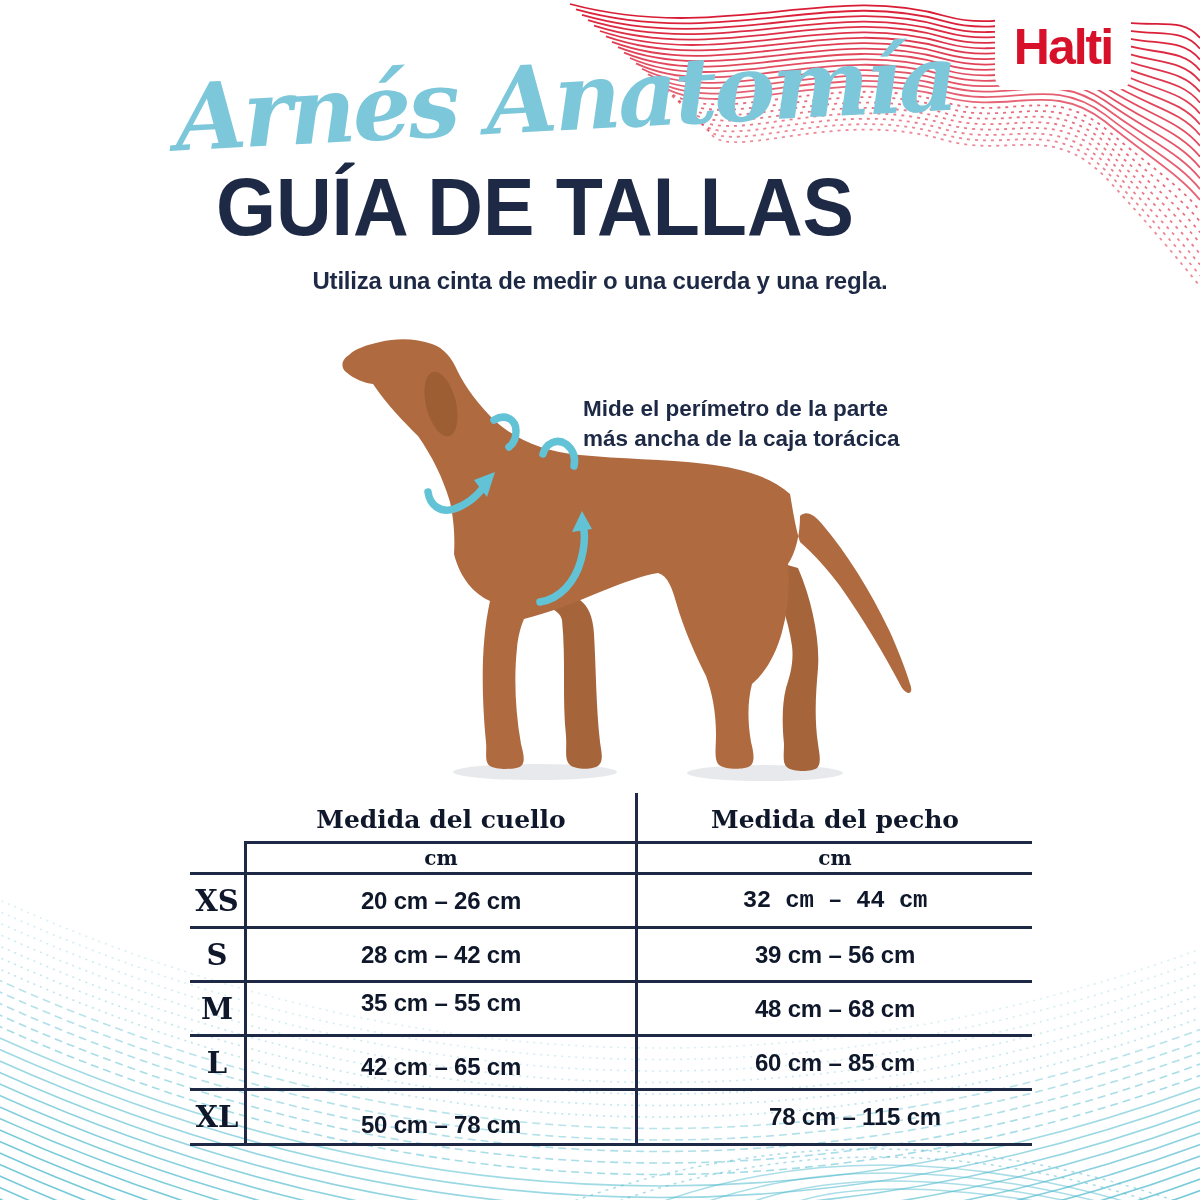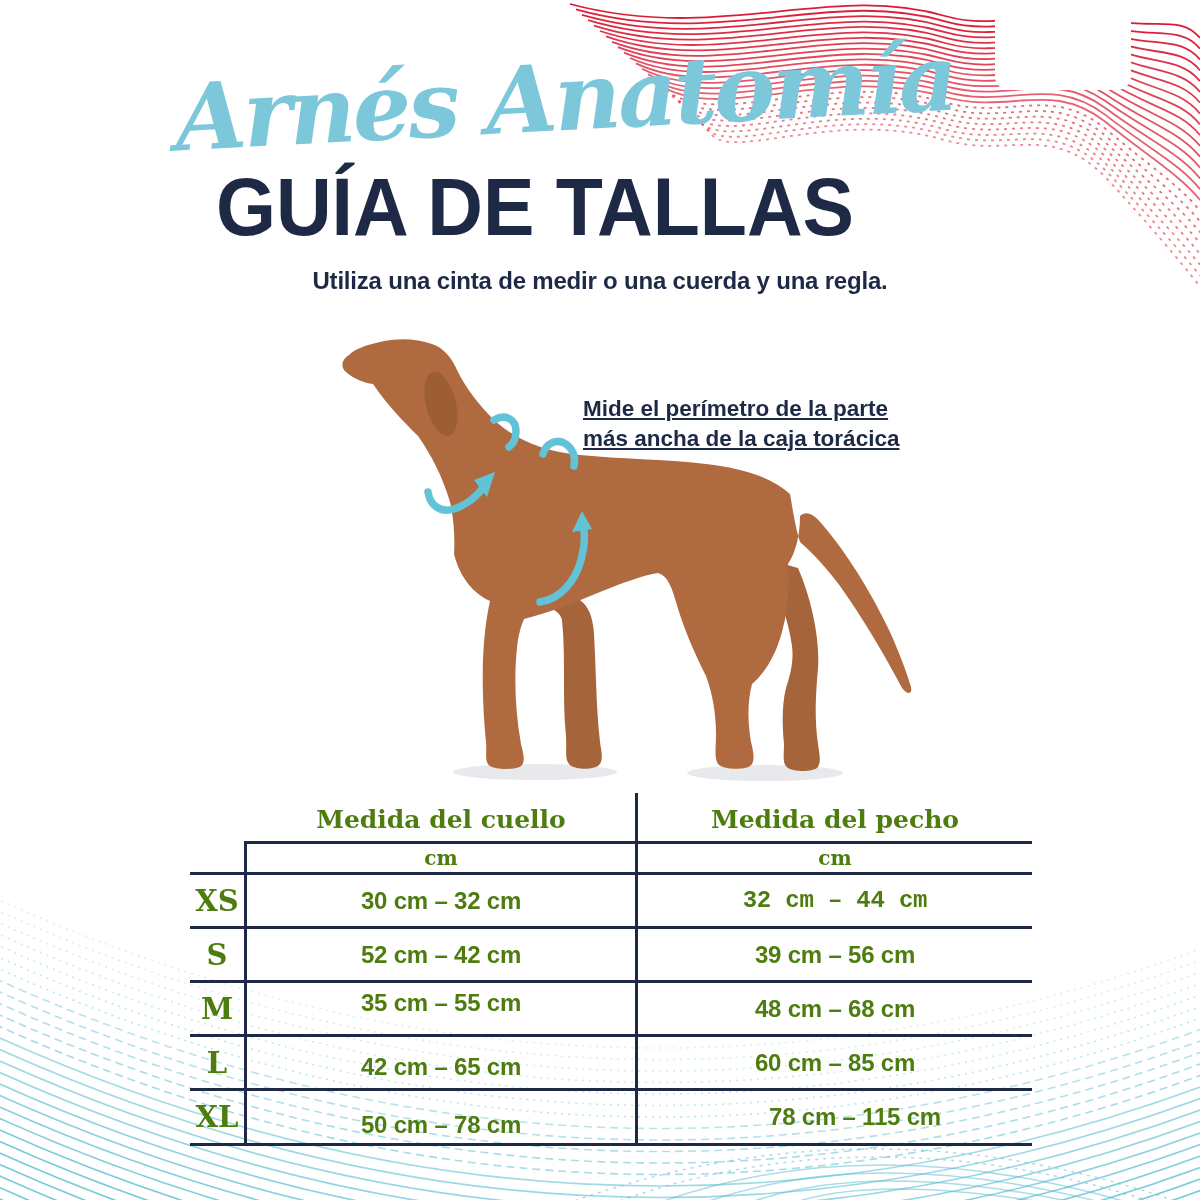--- a/index.html
+++ b/index.html
@@ -28,26 +28,26 @@
     font-size:82px;font-weight:bold;color:#1d2945;letter-spacing:0px;
     transform:scaleX(.94);transform-origin:center;
   }
   .intro{
     left:0px;top:264px;width:1200px;text-align:center;
     font-size:24px;font-weight:bold;color:#1d2945;line-height:33px;
     letter-spacing:-0.2px;
   }
   
   .ann{font-size:22.5px;font-weight:bold;color:#1d2945;line-height:29.5px;}
-  .ann-chest{left:583px;top:394px;width:360px;text-align:left;text-decoration:underline;}
+  .ann-chest{left:583px;top:394px;width:360px;text-align:left;}
   .ann-neck{left:180px;top:510px;width:262px;text-align:center;}
   
   .tline{position:absolute;background:#1d2945;}
   .tcell{
-    position:absolute;color:#4d7c0f;text-align:left;
+    position:absolute;color:#0f172a;text-align:left;
     display:flex;align-items:center;justify-content:center;
   }
   .thead{font-family:"DejaVu Serif",serif;font-weight:bold;font-size:25px;}
   .tunit{font-family:"DejaVu Serif",serif;font-weight:bold;font-size:20px;}
   .tsize{font-family:"DejaVu Serif",serif;font-weight:bold;font-size:29px;}
   .tval{font-size:24px;font-weight:bold;letter-spacing:-0.2px;}
 </style>
 </head>
 <body>
 
@@ -238,20 +238,21 @@
         <polygon points="495,472 474,480 487,497" fill="#63c3d6" stroke="none"></polygon>
       </g>
       <g>
         <path d="M 543,454 C 546,443 557,438 566,444 C 573,449 576,458 574,466"></path>
         <path d="M 540,602 C 560,599 575,582 581,560 C 584,549 585,538 584,530"></path>
         <polygon points="582,511 572,532 592,529" fill="#63c3d6" stroke="none"></polygon>
       </g>
     </g>
   </svg>
 
+  <div class="abs logo-text">Halti</div>
 
   <div class="abs script-title">Arnés Anatomía</div>
   <div class="abs main-title">GUÍA DE TALLAS</div>
 
   <div class="abs intro">
     <div>Utiliza una cinta de medir o una cuerda y una regla.</div>
   </div>
 
   <div class="abs ann ann-chest">
     <div>Mide el perímetro de la parte</div>
@@ -270,25 +271,25 @@
     <div class="tline" style="left:190px;top:1088px;width:842px;height:3px;"></div>
     <div class="tline" style="left:190px;top:1143px;width:842px;height:3px;"></div>
 
     <div class="tcell thead" style="left:247px;top:799px;width:388px;height:40px;">Medida del cuello</div>
     <div class="tcell thead" style="left:638px;top:799px;width:394px;height:40px;">Medida del pecho</div>
 
     <div class="tcell tunit" style="left:247px;top:844px;width:388px;height:28px;">cm</div>
     <div class="tcell tunit" style="left:638px;top:844px;width:394px;height:28px;">cm</div>
 
     <div class="tcell tsize" style="left:187px;top:875px;width:60px;height:51px;">XS</div>
-    <div class="tcell tval" style="left:247px;top:875px;width:388px;height:51px;">30 cm – 32 cm</div>
+    <div class="tcell tval" style="left:247px;top:875px;width:388px;height:51px;">20 cm – 26 cm</div>
     <div class="tcell tval" style="left:638px;top:875px;width:394px;height:51px;font-family:Liberation Mono, monospace;">32 cm – 44 cm</div>
 
     <div class="tcell tsize" style="left:187px;top:929px;width:60px;height:51px;">S</div>
-    <div class="tcell tval" style="left:247px;top:929px;width:388px;height:51px;">52 cm – 42 cm</div>
+    <div class="tcell tval" style="left:247px;top:929px;width:388px;height:51px;">28 cm – 42 cm</div>
     <div class="tcell tval" style="left:638px;top:929px;width:394px;height:51px;">39 cm – 56 cm</div>
 
     <div class="tcell tsize" style="left:187px;top:983px;width:60px;height:51px;">M</div>
     <div class="tcell tval" style="left:247px;top:983px;width:388px;height:40px;">35 cm – 55 cm</div>
     <div class="tcell tval" style="left:638px;top:983px;width:394px;height:51px;">48 cm – 68 cm</div>
 
     <div class="tcell tsize" style="left:187px;top:1037px;width:60px;height:51px;">L</div>
     <div class="tcell tval" style="left:247px;top:1037px;width:388px;height:59px;">42 cm – 65 cm</div>
     <div class="tcell tval" style="left:638px;top:1037px;width:394px;height:51px;">60 cm – 85 cm</div>
 

